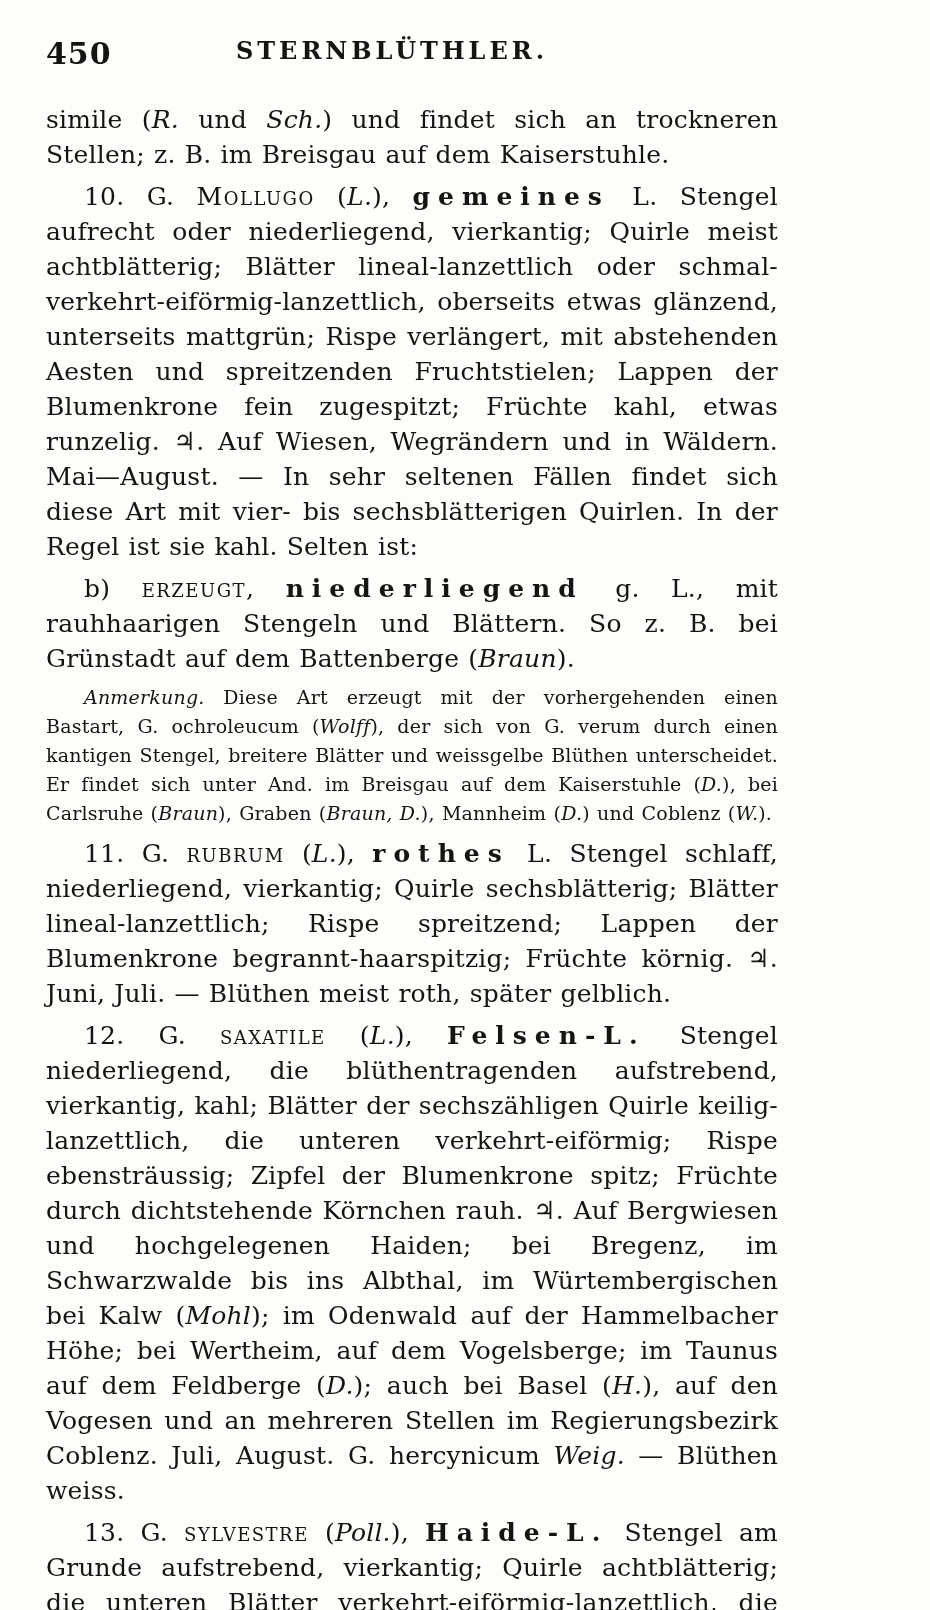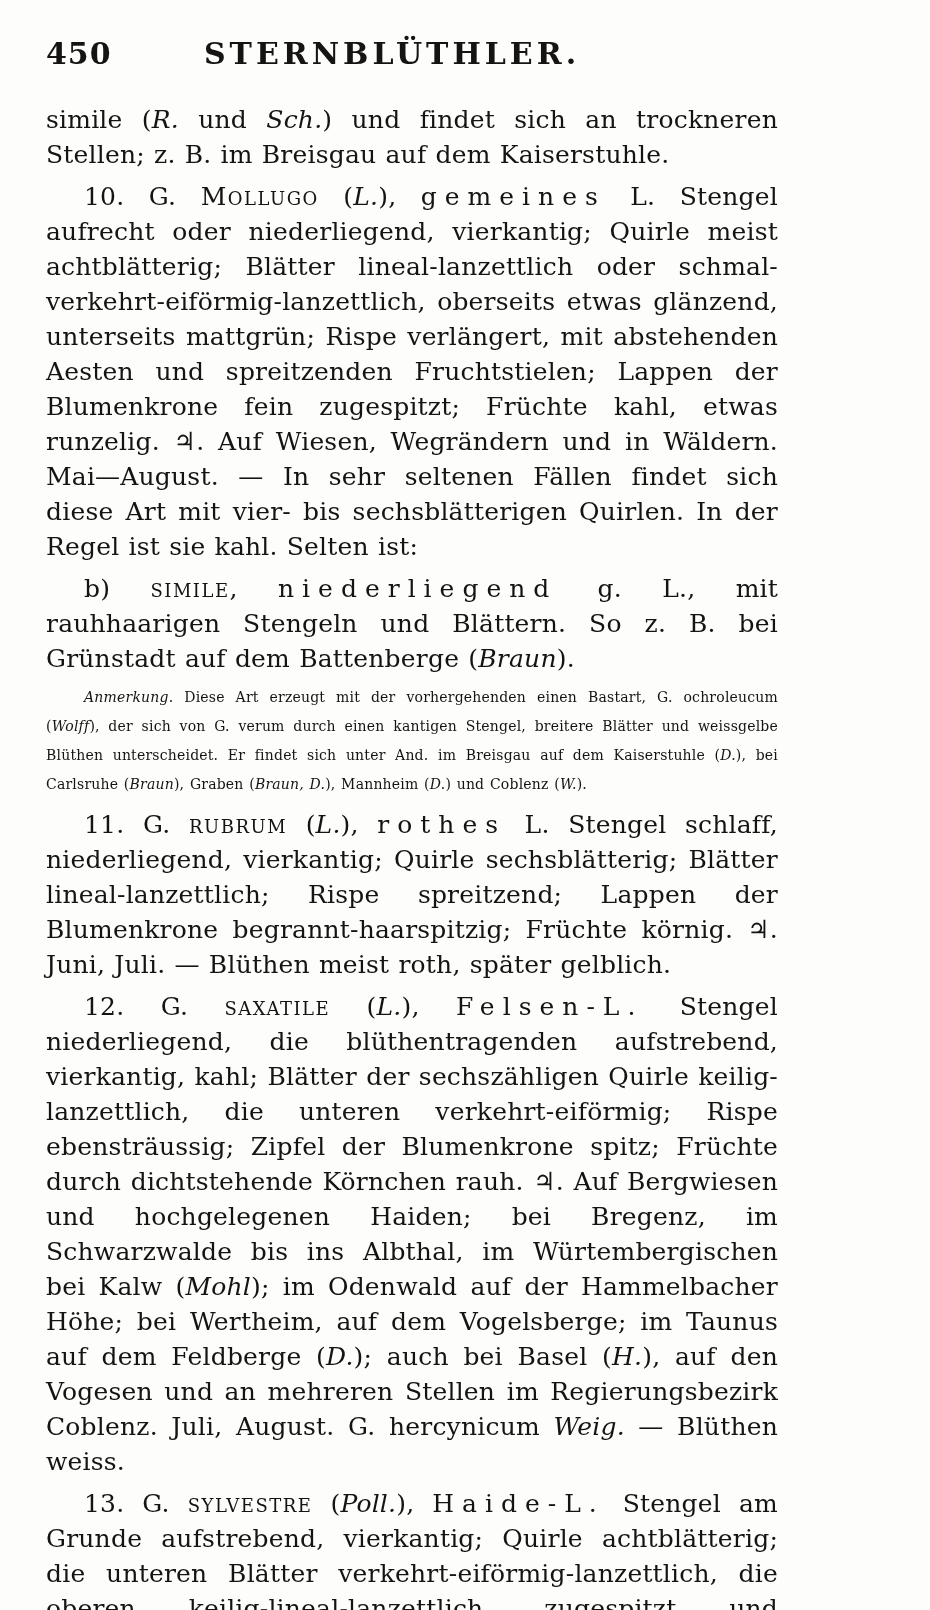--- a/index.html
+++ b/index.html
@@ -31,55 +31,55 @@
     font-size: 30px;
     font-weight: 700;
     letter-spacing: 1px;
   }
   .running-title {
     position: absolute;
     left: 0;
     right: 40px;
     top: 0;
     text-align: center;
-    font-size: 30px;
+    font-size: 24px;
     font-weight: 700;
     letter-spacing: 4px;
     white-space: nowrap;
   }
   .text-block p.para {
     margin: 0 0 7px 0;
     font-size: 25px;
     line-height: 35px;
     text-align: justify;
     letter-spacing: 0.2px;
     word-spacing: 1px;
   }
   .text-block p.para.indent { text-indent: 38px; }
   .text-block p.para.note {
-    font-size: 14px;
+    font-size: 19px;
     line-height: 29px;
     margin-bottom: 8px;
   }
   .seg-n  { }
   .seg-i  { font-style: italic; }
   .seg-sc { font-variant: small-caps; letter-spacing: 1.5px; }
-  .seg-sp { letter-spacing: 0.32em; }
+  .seg-sp { letter-spacing: 0.32em; font-weight: bold; }
   .seg-sym { font-family: "DejaVu Sans", sans-serif; }
 </style>
 </head>
 <body>
 
 <div class="page">
   <div class="page-header">
     <span class="page-number">450</span>
     <span class="running-title">STERNBLÜTHLER.</span>
   </div>
   <section class="text-block" id="text-block">
       <p class="para"><span class="seg-n">simile (</span><span class="seg-i">R.</span><span class="seg-n"> und </span><span class="seg-i">Sch.</span><span class="seg-n">) und findet sich an trockneren Stellen; z. B. im Breisgau auf dem Kaiserstuhle.</span></p>
       <p class="para indent"><span class="seg-n">10. G. </span><span class="seg-sc">Mollugo</span><span class="seg-n"> (</span><span class="seg-i">L.</span><span class="seg-n">), </span><span class="seg-sp">gemeines</span><span class="seg-n"> L. Stengel aufrecht oder niederliegend, vierkantig; Quirle meist achtblätterig; Blätter lineal-lanzettlich oder schmal-verkehrt-eiförmig-lanzettlich, oberseits etwas glänzend, unterseits mattgrün; Rispe verlängert, mit abstehenden Aesten und spreitzenden Fruchtstielen; Lappen der Blumenkrone fein zugespitzt; Früchte kahl, etwas runzelig. </span><span class="seg-sym">♃</span><span class="seg-n">. Auf Wiesen, Wegrändern und in Wäldern. Mai—August. — In sehr seltenen Fällen findet sich diese Art mit vier- bis sechsblätterigen Quirlen. In der Regel ist sie kahl. Selten ist:</span></p>
-      <p class="para indent"><span class="seg-n">b) </span><span class="seg-sc">simile</span><span class="seg-n">, </span><span class="seg-sp">niederliegend</span><span class="seg-n"> g. L., mit rauhhaarigen Stengeln und Blättern. So z. B. bei Grünstadt auf dem Battenberge (</span><span class="seg-i">Braun</span><span class="seg-n">).</span></p>
+      <p class="para indent"><span class="seg-n">b) </span><span class="seg-sc">erzeugt</span><span class="seg-n">, </span><span class="seg-sp">niederliegend</span><span class="seg-n"> g. L., mit rauhhaarigen Stengeln und Blättern. So z. B. bei Grünstadt auf dem Battenberge (</span><span class="seg-i">Braun</span><span class="seg-n">).</span></p>
       <p class="para indent note"><span class="seg-i">Anmerkung.</span><span class="seg-n"> Diese Art erzeugt mit der vorhergehenden einen Bastart, G. ochroleucum (</span><span class="seg-i">Wolff</span><span class="seg-n">), der sich von G. verum durch einen kantigen Stengel, breitere Blätter und weissgelbe Blüthen unterscheidet. Er findet sich unter And. im Breisgau auf dem Kaiserstuhle (</span><span class="seg-i">D.</span><span class="seg-n">), bei Carlsruhe (</span><span class="seg-i">Braun</span><span class="seg-n">), Graben (</span><span class="seg-i">Braun, D.</span><span class="seg-n">), Mannheim (</span><span class="seg-i">D.</span><span class="seg-n">) und Coblenz (</span><span class="seg-i">W.</span><span class="seg-n">).</span></p>
       <p class="para indent"><span class="seg-n">11. G. </span><span class="seg-sc">rubrum</span><span class="seg-n"> (</span><span class="seg-i">L.</span><span class="seg-n">), </span><span class="seg-sp">rothes</span><span class="seg-n"> L. Stengel schlaff, niederliegend, vierkantig; Quirle sechsblätterig; Blätter lineal-lanzettlich; Rispe spreitzend; Lappen der Blumenkrone begrannt-haarspitzig; Früchte körnig. </span><span class="seg-sym">♃</span><span class="seg-n">. Juni, Juli. — Blüthen meist roth, später gelblich.</span></p>
       <p class="para indent"><span class="seg-n">12. G. </span><span class="seg-sc">saxatile</span><span class="seg-n"> (</span><span class="seg-i">L.</span><span class="seg-n">), </span><span class="seg-sp">Felsen-L.</span><span class="seg-n"> Stengel niederliegend, die blüthentragenden aufstrebend, vierkantig, kahl; Blätter der sechszähligen Quirle keilig-lanzettlich, die unteren verkehrt-eiförmig; Rispe ebensträussig; Zipfel der Blumenkrone spitz; Früchte durch dichtstehende Körnchen rauh. </span><span class="seg-sym">♃</span><span class="seg-n">. Auf Bergwiesen und hochgelegenen Haiden; bei Bregenz, im Schwarzwalde bis ins Albthal, im Würtembergischen bei Kalw (</span><span class="seg-i">Mohl</span><span class="seg-n">); im Odenwald auf der Hammelbacher Höhe; bei Wertheim, auf dem Vogelsberge; im Taunus auf dem Feldberge (</span><span class="seg-i">D.</span><span class="seg-n">); auch bei Basel (</span><span class="seg-i">H.</span><span class="seg-n">), auf den Vogesen und an mehreren Stellen im Regierungsbezirk Coblenz. Juli, August. G. hercynicum </span><span class="seg-i">Weig.</span><span class="seg-n"> — Blüthen weiss.</span></p>
       <p class="para indent"><span class="seg-n">13. G. </span><span class="seg-sc">sylvestre</span><span class="seg-n"> (</span><span class="seg-i">Poll.</span><span class="seg-n">), </span><span class="seg-sp">Haide-L.</span><span class="seg-n"> Stengel am Grunde aufstrebend, vierkantig; Quirle achtblätterig; die unteren Blätter verkehrt-eiförmig-lanzettlich, die oberen keilig-lineal-lanzettlich, zugespitzt und stachelspitzig; Rispe ebensträussig, Blumenzipfel spitz; Früchte mit kleinen platten Körnchen besetzt. </span></p>
     </section>
 </div>
 
 </body></html>

